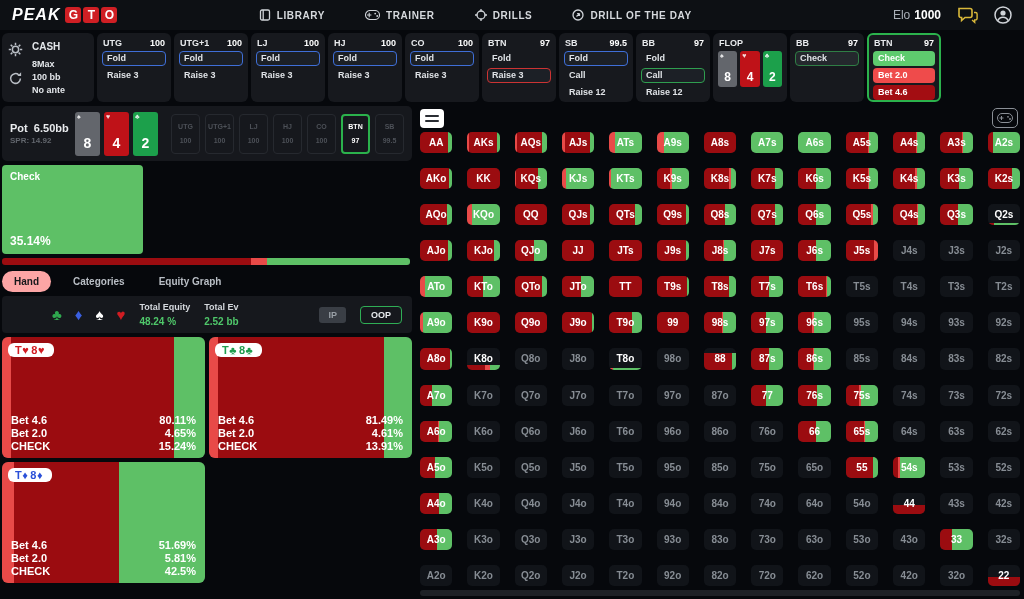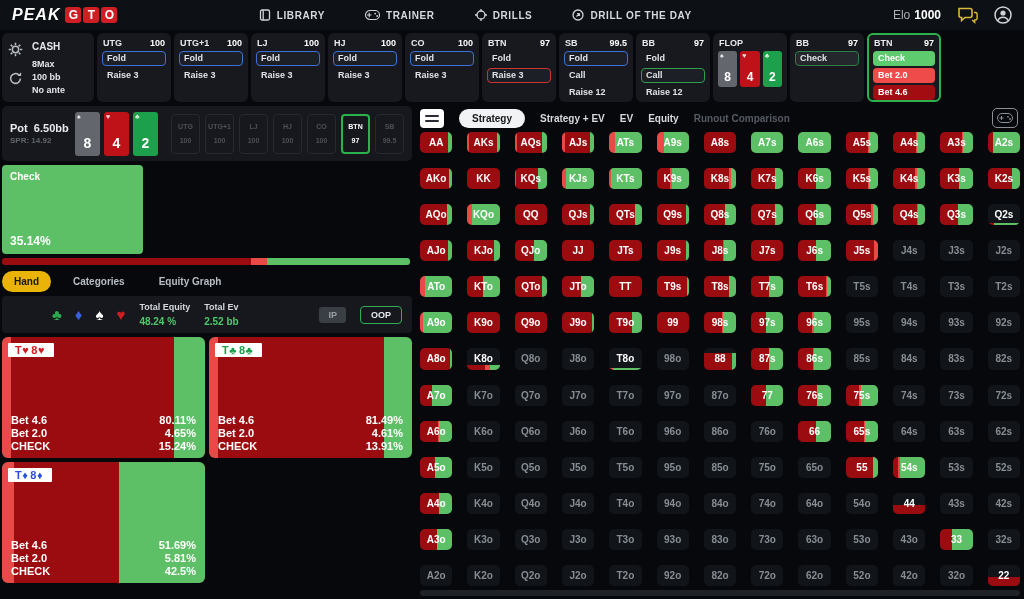--- a/index.html
+++ b/index.html
@@ -54,35 +54,35 @@
   .tile.active{border:2px solid #2bb24c;color:#fff;}
   
   .sum-row{position:absolute;top:165px;left:2px;width:410px;height:89px;display:flex;gap:4px;}
   .sum-box{border-radius:4px;position:relative;padding:6px 8px;box-sizing:border-box;color:#fff;cursor:pointer;}
   .sum-label{font-size:10px;font-weight:bold;}
   .sum-pct{position:absolute;bottom:6px;left:8px;font-size:12px;font-weight:bold;}
   .sum-bar{position:absolute;top:258px;left:2px;width:408px;height:7px;border-radius:3px;overflow:hidden;display:flex;}
   
   .ltabs{position:absolute;top:268px;left:2px;display:flex;align-items:center;gap:10px;height:26px;}
   .ltab{font-size:10px;font-weight:bold;color:#b9bec5;padding:5px 12px;cursor:pointer;}
-  .ltab.active{background:#eab308;color:#15171a;border-radius:14px;}
+  .ltab.active{background:#fca5a5;color:#15171a;border-radius:14px;}
   
   .eq-panel{position:absolute;top:296px;left:2px;width:410px;height:37px;background:#16181d;border-radius:4px;display:flex;align-items:center;padding:0 10px;box-sizing:border-box;gap:14px;}
   .suits{display:flex;gap:13px;margin-left:40px;font-size:15px;line-height:15px;}
   .suit{cursor:pointer;}
   .eq-block{line-height:11px;}
   .eq-lab{font-size:9px;font-weight:bold;color:#d4d8dd;}
   .eq-val{font-size:10px;font-weight:bold;color:#4fc76a;margin-top:3px;}
   .ip-btn{background:#3a3e45;color:#9aa0a7;font-size:9px;font-weight:bold;padding:3px 9px;border-radius:3px;margin-left:auto;cursor:pointer;}
   .oop-btn{border:1px solid #2fae55;color:#e8ecef;font-size:9px;font-weight:bold;padding:3px 10px;border-radius:4px;cursor:pointer;}
   
   .hand-grid{position:absolute;top:337px;left:2px;width:410px;display:grid;grid-template-columns:1fr 1fr;grid-template-rows:121px 121px;gap:4px;}
   .hand-cell{border-radius:6px;position:relative;overflow:hidden;background:#26282c;cursor:pointer;}
   .hand-fill{position:absolute;top:0;bottom:0;left:0;right:0;display:flex;}
-  .hand-badge{position:absolute;top:6px;left:6px;background:#fff;border-radius:1px;padding:1px 7px;font-size:11px;font-weight:bold;letter-spacing:.5px;}
+  .hand-badge{position:absolute;top:6px;left:6px;background:#fff;border-radius:6px;padding:1px 7px;font-size:11px;font-weight:bold;letter-spacing:.5px;}
   .hand-stats{position:absolute;bottom:5px;left:9px;right:9px;font-size:11px;font-weight:bold;color:#fff;}
   .hs-row{display:flex;justify-content:space-between;line-height:13px;}
   
   .mtabs{position:absolute;top:106px;left:420px;right:6px;height:24px;display:flex;align-items:center;gap:15px;}
   .mt-grid-icon{width:24px;height:19px;background:#fff;border-radius:4px;display:flex;flex-direction:column;justify-content:center;gap:3px;align-items:center;cursor:pointer;}
   .mt-grid-icon i{display:block;width:14px;height:2px;background:#2a2d33;border-radius:1px;}
   .mtab{font-size:10px;font-weight:bold;color:#d7dadd;cursor:pointer;white-space:nowrap;}
   .mtab.active{background:#f2f3f4;color:#15171a;border-radius:12px;padding:4px 13px;}
   .mtab.dim{color:#565b63;}
   .mt-pad-icon{margin-left:auto;width:24px;height:18px;border:1px solid #8a8f96;border-radius:5px;display:flex;align-items:center;justify-content:center;cursor:pointer;}
@@ -456,27 +456,20 @@
         </div>
       </div>
     </div>
   </div>
 
 <div class="mtabs">
   <span class="mt-grid-icon">
       <i></i>
       <i></i>
     </span>
-  <span id="mtab-list" style="display:flex;gap:15px;align-items:center;">
-      <span class="mtab active">Strategy</span>
-      <span class="mtab">Strategy + EV</span>
-      <span class="mtab">EV</span>
-      <span class="mtab">Equity</span>
-      <span class="mtab dim">Runout Comparison</span>
-    </span>
   <span class="mt-pad-icon">
     <svg width="16" height="10" viewBox="0 0 16 10">
         <rect x="0.5" y="0.5" width="15" height="9" rx="4.5" fill="none" stroke="#8a8f96"></rect>
         <path d="M4.5 3v4M2.5 5h4" stroke="#8a8f96" stroke-width="1"></path>
         <circle cx="11" cy="3.8" r="0.9" fill="#8a8f96"></circle>
         <circle cx="13" cy="6" r="0.9" fill="#8a8f96"></circle>
       </svg>
   </span>
 </div>
 

